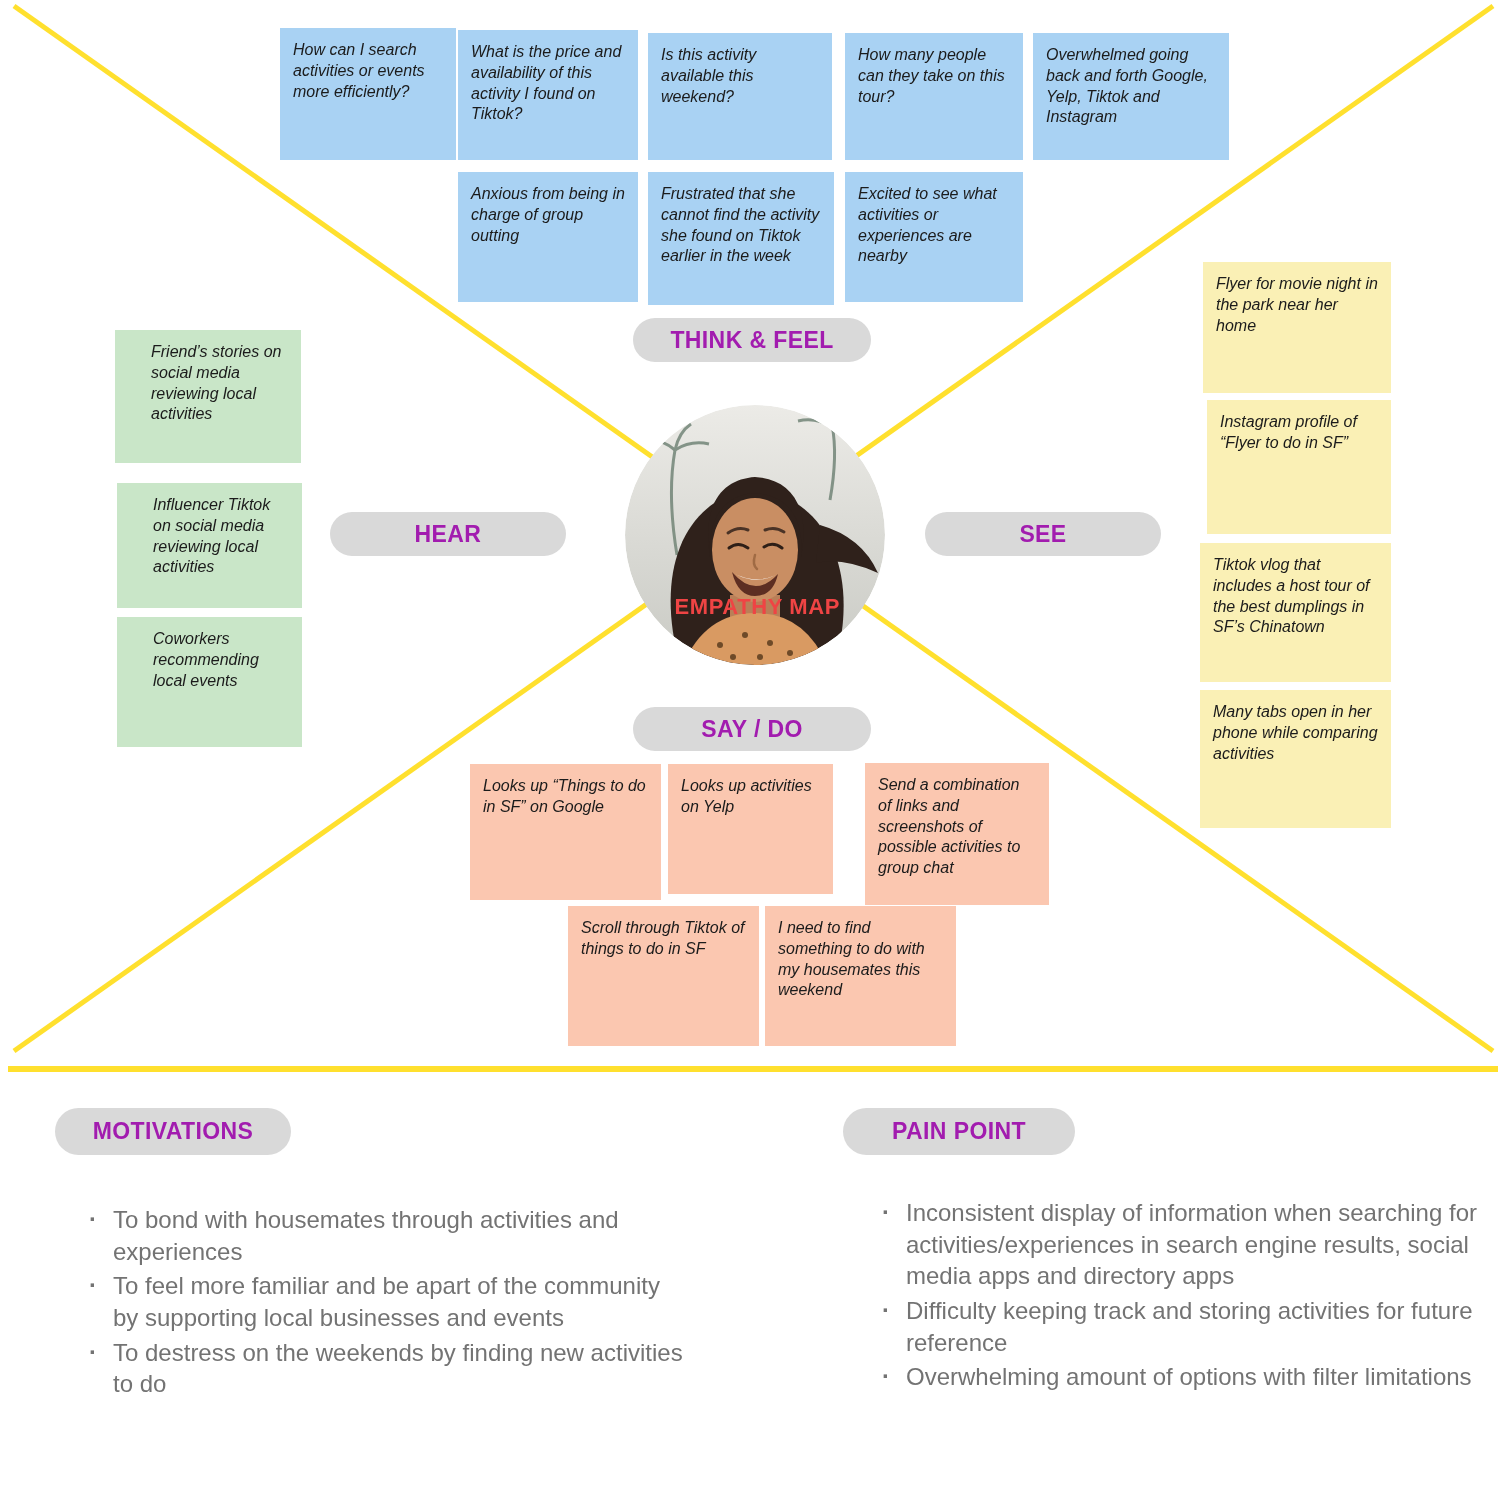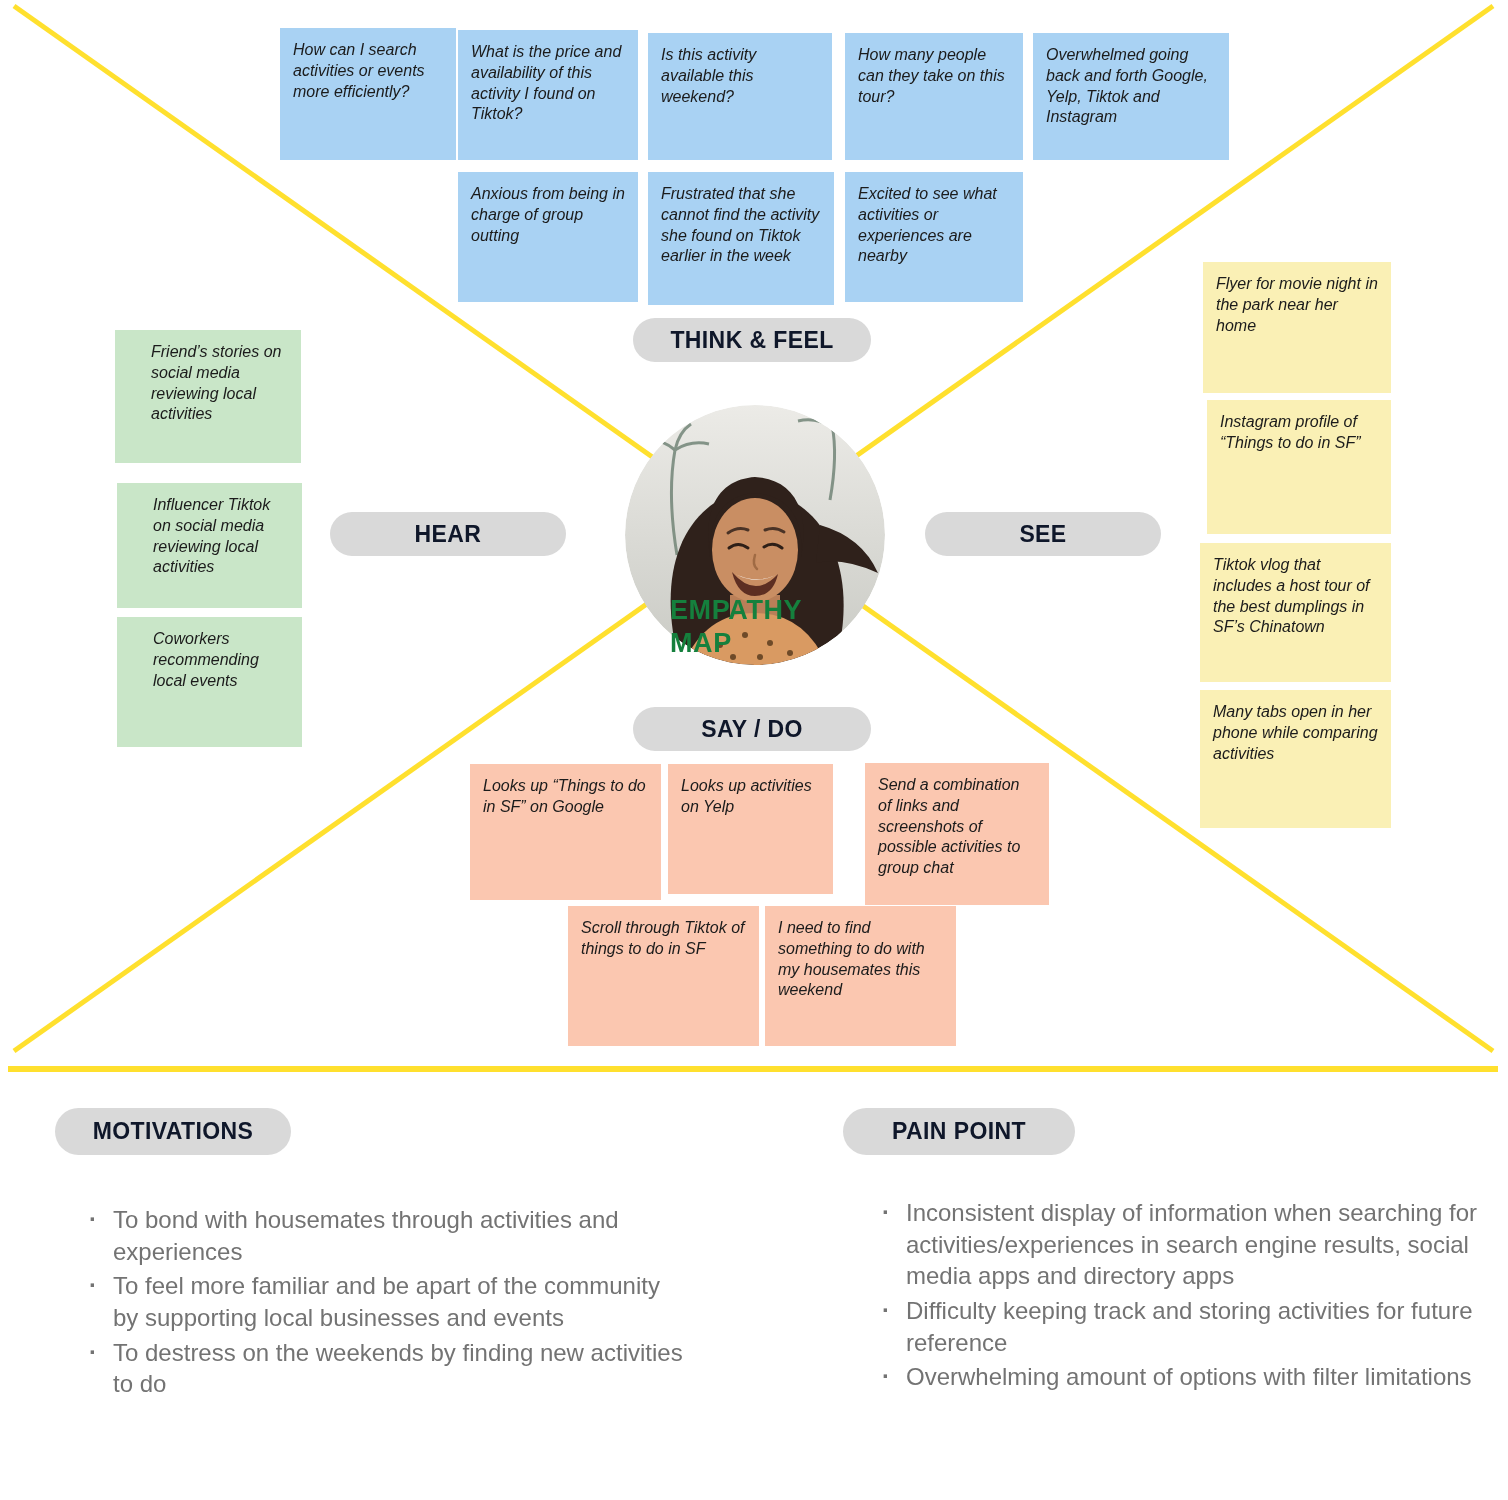--- a/index.html
+++ b/index.html
@@ -10,28 +10,28 @@
   .lines { position:absolute; left:0; top:0; width:1508px; height:1500px; pointer-events:none; }
 
   .note { position:absolute; padding:12px 13px; font-size:16px; line-height:1.3; color:#1b1b1b;font-style:italic; }
   .note.blue   { background:#a9d2f3; }
   .note.green  { background:#c9e6c8;padding-left:36px; }
   .note.yellow { background:#faf0b5; }
   .note.salmon { background:#fbc7b0; }
 
   .pill { position:absolute; background:#d9d9d9; border-radius:26px;
           display:flex; align-items:center; justify-content:center;
-          font-weight:bold; font-size:23px; letter-spacing:.4px; color:#0f172a; }
+          font-weight:bold; font-size:23px; letter-spacing:.4px; color:#a21caf; }
 
   .portrait { position:absolute; left:625px; top:405px; width:260px; height:260px;
               border-radius:50%; overflow:hidden; }
   .portrait svg { display:block; }
   .portrait-title { position:absolute; left:625px; top:594px; width:260px;
-                    text-align:left; font-weight:bold; font-size:27px; line-height:1.22;
-                    color:#15803d; letter-spacing:.6px; }
+                    text-align:right; font-weight:bold; font-size:22px; line-height:1.22;
+                    color:#ef4444; letter-spacing:.6px; }
   .portrait-title .inner { width:170px; margin:0 auto; }
 
   .bottom-list { position:absolute; list-style:none; font-size:24px; line-height:1.32; color:#737373; }
   .bottom-list li { position:relative; padding-left:28px; margin-bottom:3px; }
   .bottom-list li::before { content:"·"; position:absolute; left:4px; top:-1px; font-weight:bold; }
 
   .motivations-list { left:85px;  top:1204px; width:605px; }
   .pain-list        { left:878px; top:1197px; width:600px; }
 </style>
 </head>
@@ -56,21 +56,21 @@
 
   <div class="pill" style="left:633px;top:318px;width:238px;height:44px">THINK &amp; FEEL</div>
 
   <div class="note green" style="left:115px;top:330px;width:186px;min-height:133px">Friend’s stories on social media reviewing local activities</div>
   <div class="note green" style="left:117px;top:483px;width:185px;min-height:125px">Influencer Tiktok on social media reviewing local activities</div>
   <div class="note green" style="left:117px;top:617px;width:185px;min-height:130px">Coworkers recommending local events</div>
 
   <div class="pill" style="left:330px;top:512px;width:236px;height:44px">HEAR</div>
 
   <div class="note yellow" style="left:1203px;top:262px;width:188px;min-height:131px">Flyer for movie night in the park near her home</div>
-  <div class="note yellow" style="left:1207px;top:400px;width:184px;min-height:134px">Instagram profile of “Things to do in SF”</div>
+  <div class="note yellow" style="left:1207px;top:400px;width:184px;min-height:134px">Instagram profile of “Flyer to do in SF”</div>
   <div class="note yellow" style="left:1200px;top:543px;width:191px;min-height:139px">Tiktok vlog that includes a host tour of the best dumplings in SF’s Chinatown</div>
   <div class="note yellow" style="left:1200px;top:690px;width:191px;min-height:138px">Many tabs open in her phone while comparing activities</div>
 
   <div class="pill" style="left:925px;top:512px;width:236px;height:44px">SEE</div>
 
   <div class="pill" style="left:633px;top:707px;width:238px;height:44px">SAY / DO</div>
 
   <div class="note salmon" style="left:470px;top:764px;width:191px;min-height:136px">Looks up “Things to do in SF” on Google</div>
   <div class="note salmon" style="left:668px;top:764px;width:165px;min-height:130px">Looks up activities on Yelp</div>
   <div class="note salmon" style="left:865px;top:763px;width:184px;min-height:142px">Send a combination of links and screenshots of possible activities to group chat</div>

